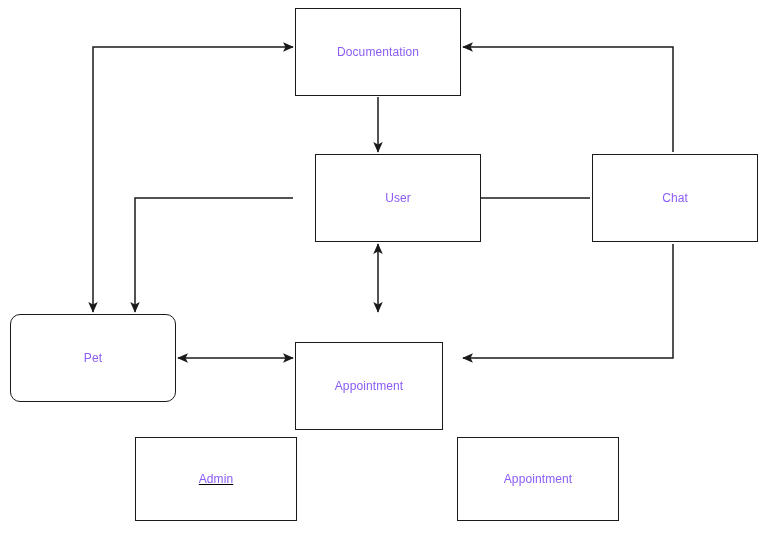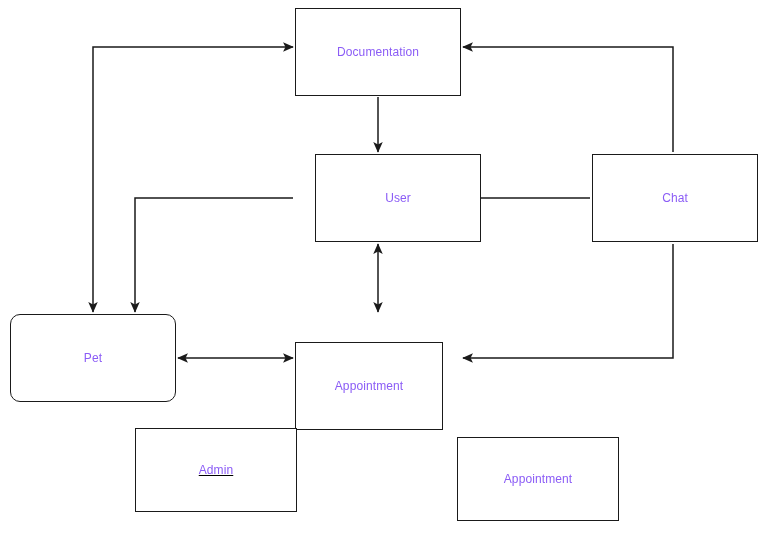--- a/index.html
+++ b/index.html
@@ -41,21 +41,21 @@
     line-height: 1;
     letter-spacing: 0.1px;
     white-space: nowrap;
     user-select: none;
   }
   #node-documentation { left: 295px; top: 8px;   width: 166px; height: 88px; }
   #node-user          { left: 295px; top: 154px; width: 166px; height: 88px; margin-left: 20px; }
   #node-chat          { left: 592px; top: 154px; width: 166px; height: 88px; }
   #node-pet           { left: 10px;  top: 314px; width: 166px; height: 88px; border-radius: 10px; }
   #node-appointment   { left: 295px; top: 314px; width: 148px; height: 88px; margin-top: 28px; }
-  #node-admin         { left: 135px; top: 428px; width: 162px; height: 84px; text-decoration: underline; }
+  #node-admin         { left: 135px; top: 437px; width: 162px; height: 84px; text-decoration: underline; }
   #node-promotional   { left: 457px; top: 437px; width: 162px; height: 84px; }
 </style>
 </head>
 <body>
 
 <div id="diagram-root">
 
   <svg id="edge-layer" viewBox="0 0 761 534" width="761" height="534" xmlns="http://www.w3.org/2000/svg">
     <defs>
       <marker id="arrow-end" viewBox="0 0 10 10" refX="9.2" refY="5" markerWidth="7.2" markerHeight="7.2" orient="auto-start-reverse">

